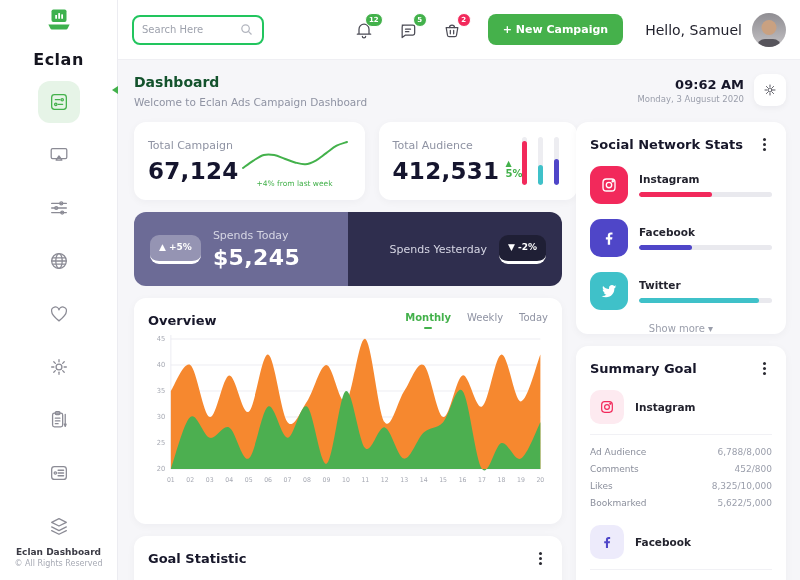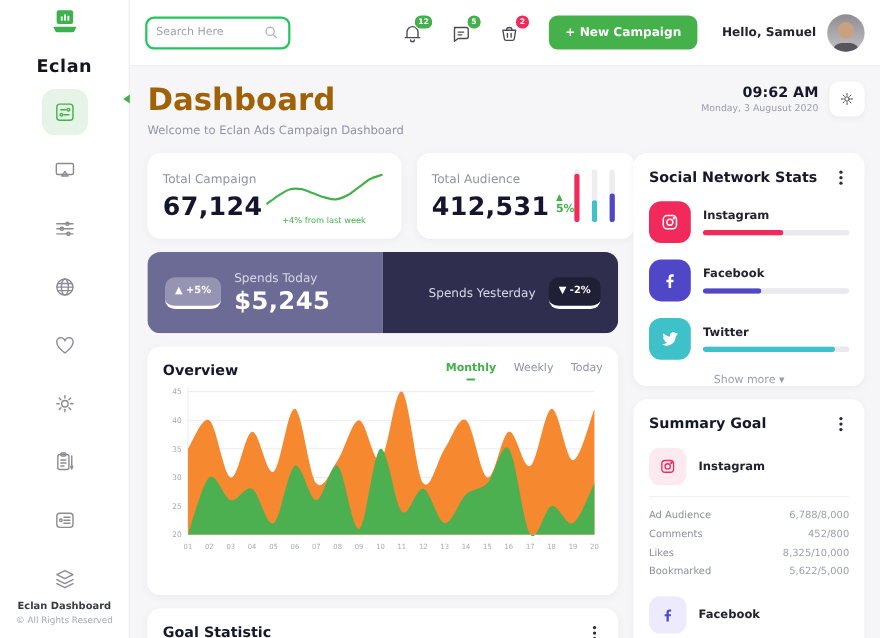--- a/index.html
+++ b/index.html
@@ -27,28 +27,28 @@
   .search-box{width:132px;height:30px;border:2px solid #22c55e;border-radius:8px;display:flex;align-items:center;padding:0 8px;background:#fff}
   .search-box input{border:0;outline:0;width:100%;font-size:10px;color:#555;font-family:inherit;background:transparent}
   .search-box input::placeholder{color:#9ea2ad}
   .top-icons{margin-left:auto;display:flex;align-items:center;gap:20px}
   .icon-btn{position:relative;width:24px;height:24px;display:flex;align-items:center;justify-content:center;cursor:pointer}
   .icon-btn svg{stroke:#4b4b55;fill:none;stroke-width:1.5;stroke-linecap:round;stroke-linejoin:round}
   .badge{position:absolute;top:-5px;right:-7px;min-width:14px;height:14px;border-radius:8px;font-size:7px;font-weight:bold;color:#fff;display:flex;align-items:center;justify-content:center;padding:0 3px;border:1.5px solid #fff}
   .badge.green{background:#43b14b}
   .badge.pink{background:#f2295b}
   .cta{margin-left:14px;background:#45b14b;color:#fff;font-size:11px;font-weight:bold;border:0;border-radius:8px;padding:9px 15px;cursor:pointer;font-family:inherit}
-  .greeting{font-size:11px;font-weight:bold;color:#23232e;margin-left:12px;white-space:nowrap}
+  .greeting{font-size:14px;font-weight:normal;color:#23232e;margin-left:12px;white-space:nowrap}
   .avatar{width:34px;height:34px;border-radius:50%;position:relative;overflow:hidden;background:linear-gradient(180deg,#8f8d92 0%,#c3c1c4 100%);flex-shrink:0;cursor:pointer}
   .avatar::before{content:"";position:absolute;top:7px;left:50%;transform:translateX(-50%);width:15px;height:15px;border-radius:50%;background:#c9a181}
   .avatar::after{content:"";position:absolute;bottom:-4px;left:50%;transform:translateX(-50%);width:24px;height:12px;border-radius:8px 8px 0 0;background:#57555c}
 
   .content{flex:1;padding:14px 14px 0 16px;overflow:hidden;position:relative}
   .title-row{display:flex;align-items:flex-start;justify-content:space-between;margin-bottom:14px}
-  .page-title{font-size:28px;font-weight:bold;color:#a16207}
+  .page-title{font-size:14px;font-weight:bold;color:#14532d}
   .page-sub{font-size:10.5px;color:#8f93a3;margin-top:6px}
   .time-wrap{display:flex;align-items:center;gap:10px}
   .time-block{text-align:right}
   .time{font-size:13px;font-weight:bold;color:#17172a}
   .date{font-size:8.5px;color:#9a9eab;margin-top:2px}
   .gear-btn{width:32px;height:32px;background:#fff;border-radius:9px;display:flex;align-items:center;justify-content:center;box-shadow:0 2px 6px rgba(20,20,43,.05);cursor:pointer}
   .gear-btn svg{stroke:#3b3b46;fill:none;stroke-width:1.3;stroke-linecap:round}
 
   .columns{display:flex;gap:14px}
   .left-col{flex:1;display:flex;flex-direction:column;gap:12px;min-width:0}

